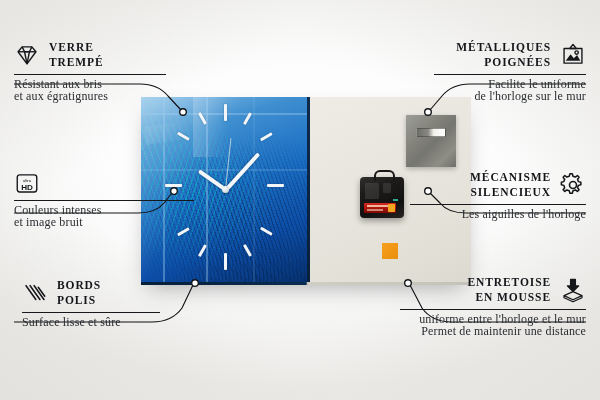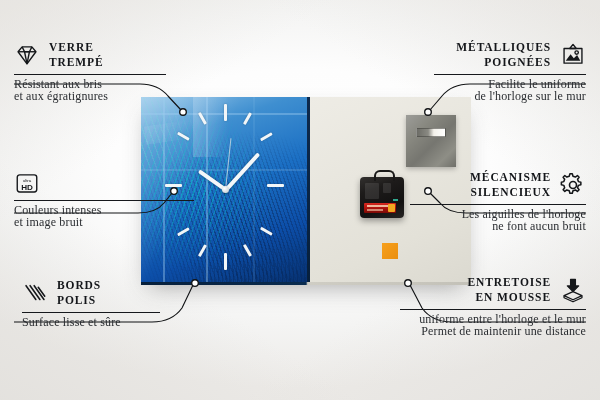--- a/index.html
+++ b/index.html
@@ -299,21 +299,20 @@
       <svg class="co-icon" viewBox="0 0 32 32">
         <g fill="none" stroke="#15171a" stroke-width="2" stroke-linejoin="round">
           <path d="M16 4.5 l3.2 1.1 2.6-2 2.2 2.2 -2 2.6 1.1 3.2 3.2 .9 v3.1 l-3.2 .9 -1.1 3.2 2 2.6 -2.2 2.2 -2.6-2 -3.2 1.1 -.9 3.2 h-3.1 l-.9-3.2 -3.2-1.1 -2.6 2 -2.2-2.2 2-2.6 -1.1-3.2 -3.2-.9 v-3.1 l3.2-.9 1.1-3.2 -2-2.6 2.2-2.2 2.6 2 3.2-1.1 .9-3.2 h3.1 z" transform="scale(.94) translate(1,1)"></path>
           <circle cx="16" cy="16" r="4.3"></circle>
         </g>
       </svg>
     </div>
     <div class="co-rule" style="width:176px;margin-left:auto;"></div>
     <div class="co-sub">
       <div>Les aiguilles de l'horloge</div>
-      <div>ne font aucun bruit</div>
     </div>
   </div>
 
   <div class="callout right" style="left:400px;top:275px;width:186px;">
     <div class="co-head">
       <div>
         <div class="co-title">ENTRETOISE</div>
         <div class="co-title">EN MOUSSE</div>
       </div>
       <svg class="co-icon" viewBox="0 0 32 32">

